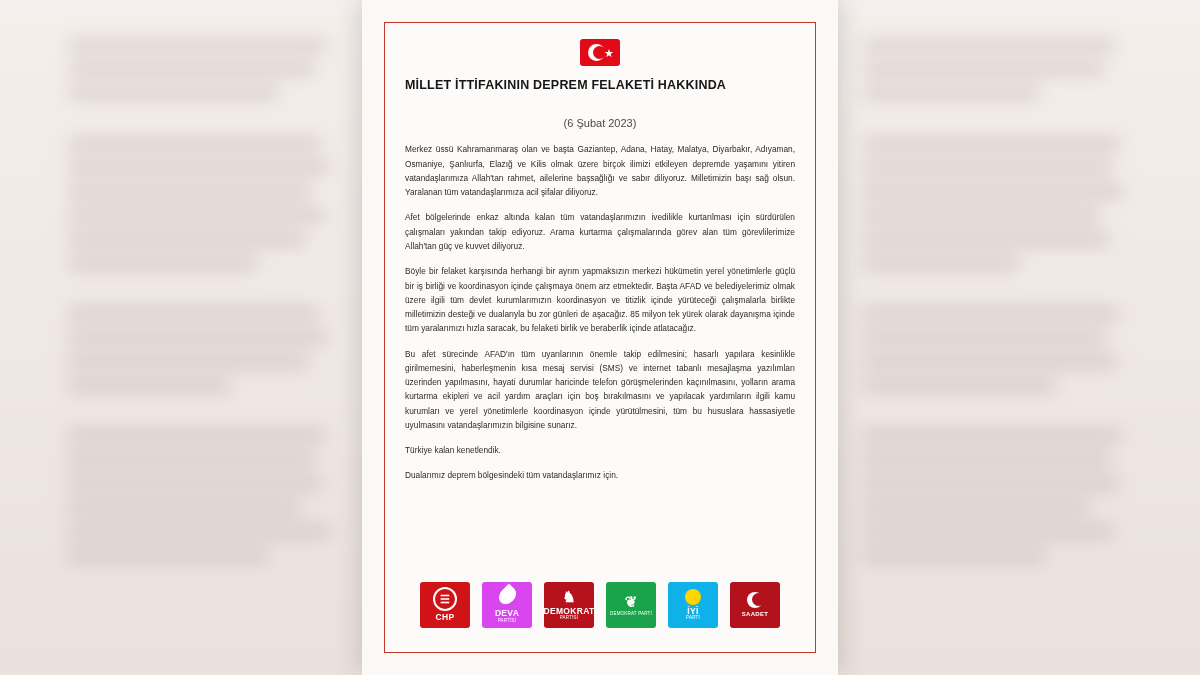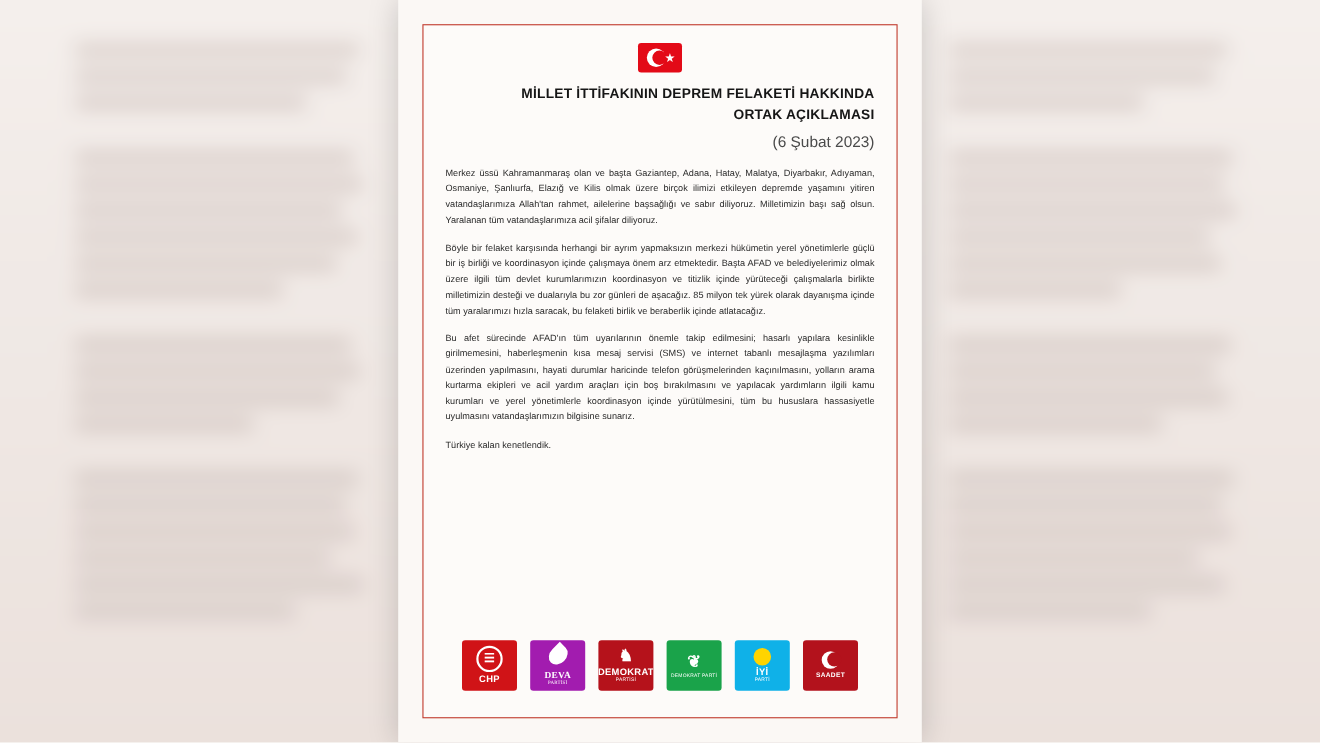--- a/index.html
+++ b/index.html
@@ -123,33 +123,33 @@
     position: absolute;
     left: 24px;
     top: 9px;
     color: #ffffff;
     font-size: 11px;
     line-height: 11px;
   }
 
   
   .title {
-    text-align: right;
+    text-align: left;
     font-size: 12.5px;
     font-weight: bold;
     letter-spacing: .2px;
     color: #161616;
     line-height: 1.55;
   }
   .title .line2 { display: block; }
   .subtitle {
-    text-align: right;
-    font-size: 14px;
+    text-align: center;
+    font-size: 11px;
     color: #4a4a4a;
-    margin-top: 6px;
+    margin-top: 22px;
     margin-bottom: 13px;
   }
 
   
   .body-text p {
     margin: 0 0 11px 0;
     font-size: 8.3px;
     line-height: 1.72;
     color: #2b2b2b;
     text-align: justify;
@@ -185,21 +185,21 @@
   }
   .logo .mark {
     font-size: 15px;
     line-height: 16px;
     margin-bottom: 2px;
   }
   .logo .cap { font-size: 8.5px; letter-spacing: .3px; }
   .logo .sub { font-size: 4.5px; font-weight: normal; letter-spacing: .2px; }
 
   .logo.chp      { background: #d01317; }
-  .logo.deva     { background: #a21caf; font-family: Liberation Serif, serif; }
+  .logo.deva     { background: #d946ef; }
   .logo.gelecek  { background: #b5121b; }
   .logo.demokrat { background: #1aa34a; }
   .logo.iyi      { background: #0fb1e8; }
   .logo.saadet   { background: #b3121c; }
 
   .logo.chp .mark-circle {
     width: 20px; height: 20px; border-radius: 50%;
     background: #d01317; border: 2px solid #fff;
     display:flex; align-items:center; justify-content:center;
     font-size: 11px; margin-bottom: 2px;
@@ -286,30 +286,31 @@
 
         <div class="emblem">
           <span class="flag-badge">
             <span class="crescent"></span>
             <span class="star">★</span>
           </span>
         </div>
 
         <div class="title">
           <span>MİLLET İTTİFAKININ DEPREM FELAKETİ HAKKINDA</span>
-          <span class="line2">ORTAK AÇIKLAMASI</span>
         </div>
 
         <div class="subtitle">(6 Şubat 2023)</div>
 
         <div class="body-text">
           <p>Merkez üssü Kahramanmaraş olan ve başta Gaziantep, Adana, Hatay, Malatya, Diyarbakır, Adıyaman, Osmaniye, Şanlıurfa, Elazığ ve Kilis olmak üzere birçok ilimizi etkileyen depremde yaşamını yitiren vatandaşlarımıza Allah'tan rahmet, ailelerine başsağlığı ve sabır diliyoruz. Milletimizin başı sağ olsun. Yaralanan tüm vatandaşlarımıza acil şifalar diliyoruz.</p>
+          <p>Afet bölgelerinde enkaz altında kalan tüm vatandaşlarımızın ivedilikle kurtarılması için sürdürülen çalışmaları yakından takip ediyoruz. Arama kurtarma çalışmalarında görev alan tüm görevlilerimize Allah'tan güç ve kuvvet diliyoruz.</p>
           <p>Böyle bir felaket karşısında herhangi bir ayrım yapmaksızın merkezi hükümetin yerel yönetimlerle güçlü bir iş birliği ve koordinasyon içinde çalışmaya önem arz etmektedir. Başta AFAD ve belediyelerimiz olmak üzere ilgili tüm devlet kurumlarımızın koordinasyon ve titizlik içinde yürüteceği çalışmalarla birlikte milletimizin desteği ve dualarıyla bu zor günleri de aşacağız. 85 milyon tek yürek olarak dayanışma içinde tüm yaralarımızı hızla saracak, bu felaketi birlik ve beraberlik içinde atlatacağız.</p>
           <p>Bu afet sürecinde AFAD'ın tüm uyarılarının önemle takip edilmesini; hasarlı yapılara kesinlikle girilmemesini, haberleşmenin kısa mesaj servisi (SMS) ve internet tabanlı mesajlaşma yazılımları üzerinden yapılmasını, hayati durumlar haricinde telefon görüşmelerinden kaçınılmasını, yolların arama kurtarma ekipleri ve acil yardım araçları için boş bırakılmasını ve yapılacak yardımların ilgili kamu kurumları ve yerel yönetimlerle koordinasyon içinde yürütülmesini, tüm bu hususlara hassasiyetle uyulmasını vatandaşlarımızın bilgisine sunarız.</p>
           <p class="last-short">Türkiye kalan kenetlendik.</p>
+          <p class="last-short">Dualarımız deprem bölgesindeki tüm vatandaşlarımız için.</p>
         </div>
 
         <div class="logos">
           <div class="logo chp">
             <div class="mark-circle">☰</div>
             <div class="cap">CHP</div>
           </div>
 
           <div class="logo deva">
             <div class="drop"></div>

